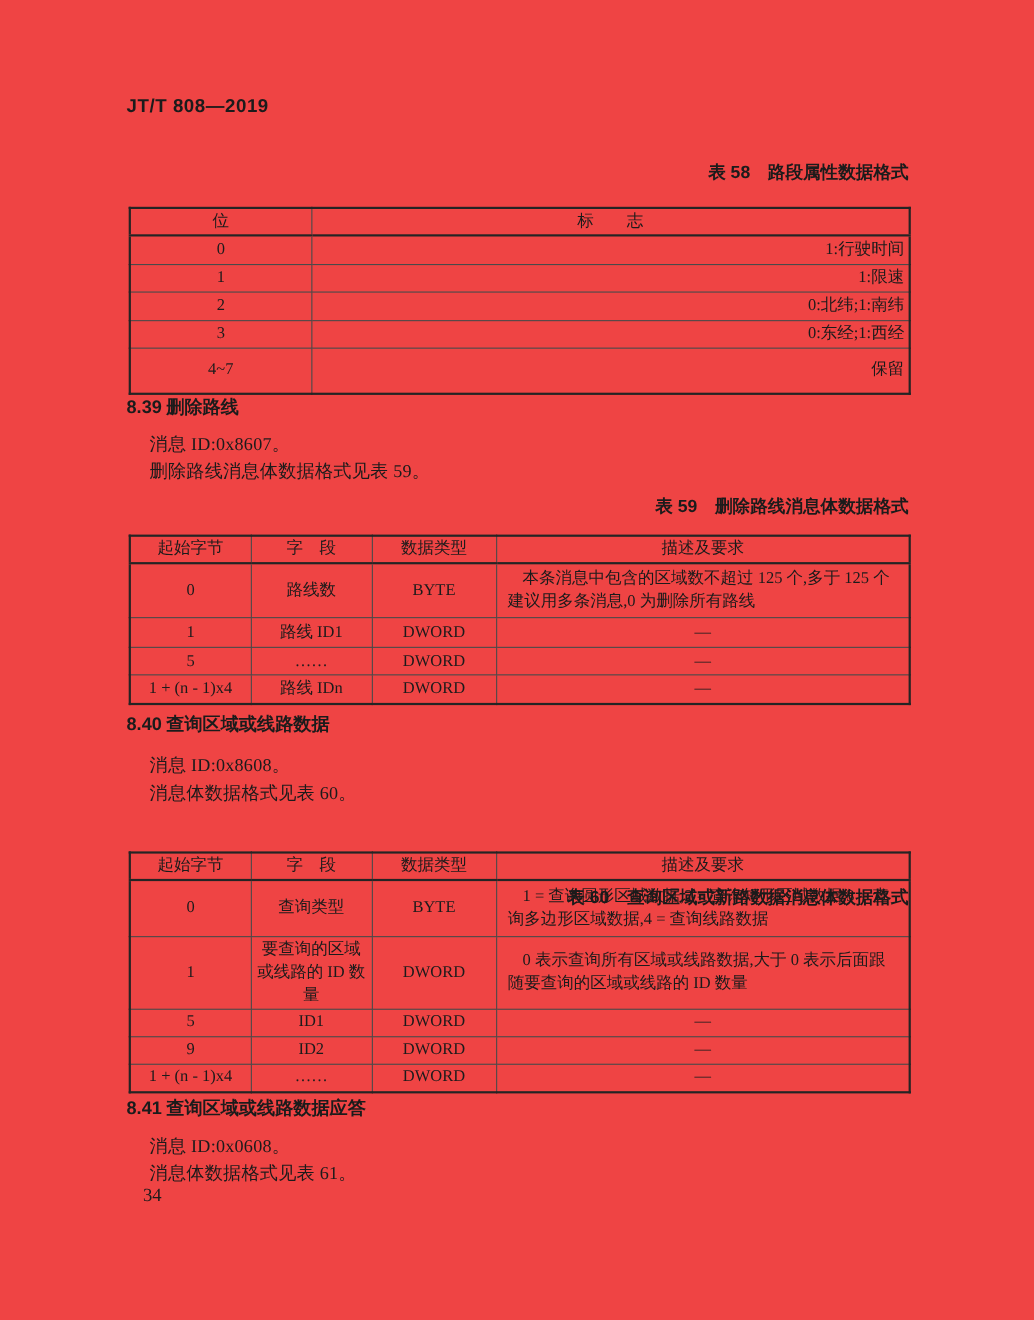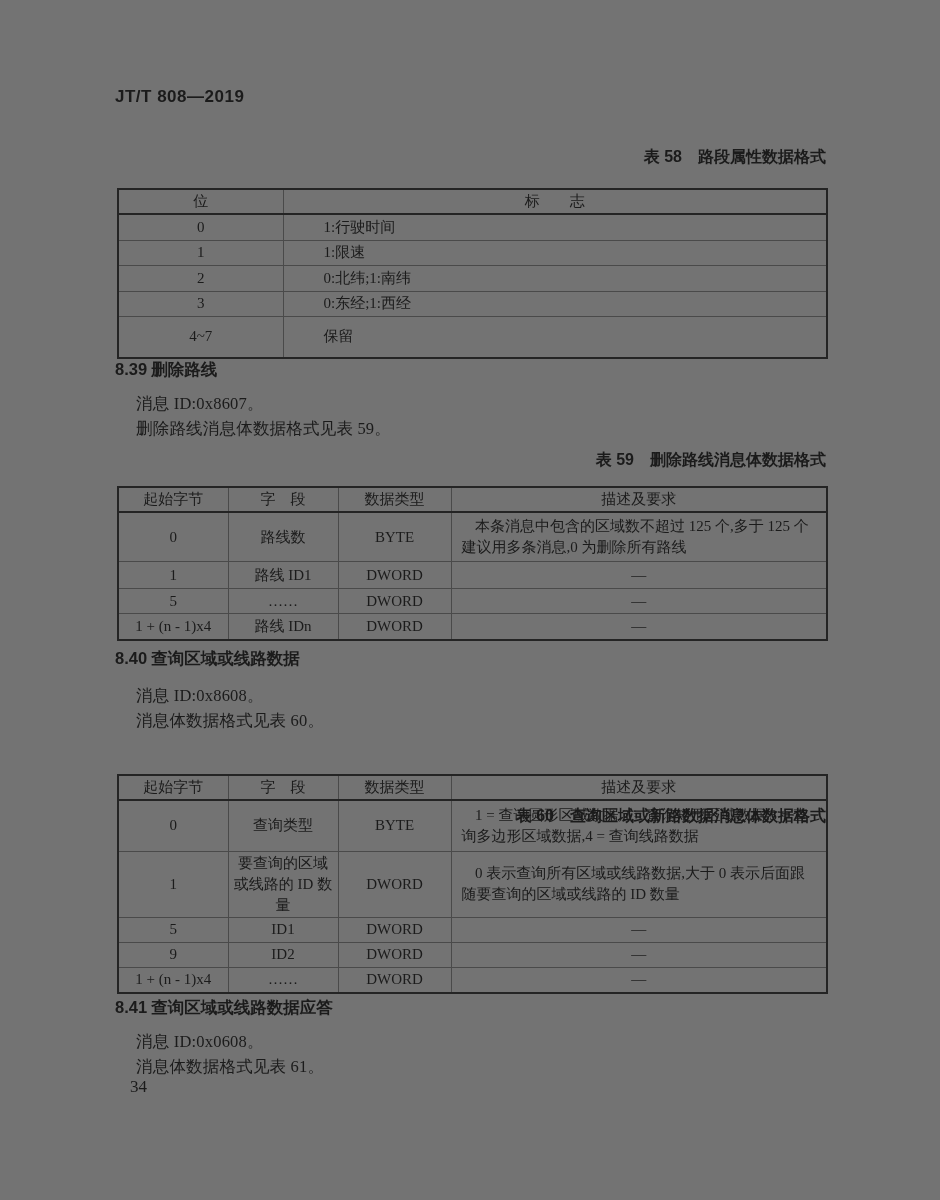--- a/index.html
+++ b/index.html
@@ -1,20 +1,20 @@
 <!DOCTYPE html>
 <html><head>
 <meta charset="utf-8">
 <style>
   * { margin:0; padding:0; box-sizing:border-box; }
   html,body { background:#e8e8e8; }
   .page {
     position:relative;
     width:940px; height:1200px;
-    background:#737373;
+    background:#ef4444;
     color:#1b1b1b;
     font-family:"Liberation Serif","DejaVu Serif",serif;
     overflow:hidden;
     margin:0 auto;
   }
   .running-head {
     position:absolute; left:115px; top:87px;
     font-family:"Liberation Sans","DejaVu Sans",sans-serif;
     font-weight:700; font-size:17px; letter-spacing:0.5px;
   }
@@ -48,21 +48,21 @@
   }
   .doc-table th, .doc-table td {
     border:1px solid #4a4a4a;
     text-align:center;
     vertical-align:middle;
     font-weight:normal;
     padding:1px 4px;
     line-height:21px;
   }
   .doc-table thead th { border-bottom:2px solid #242424; height:23px; }
-  .doc-table .cell-left { text-align:left; padding-left:40px; }
+  .doc-table .cell-left { text-align:right; padding-left:40px; }
   .doc-table .cell-desc {
     text-align:left; padding:3px 10px;
   }
   .doc-table .cell-desc.indented { text-indent:0.9em; }
 </style>
 </head>
 <body>
 
 <div class="page">
 

